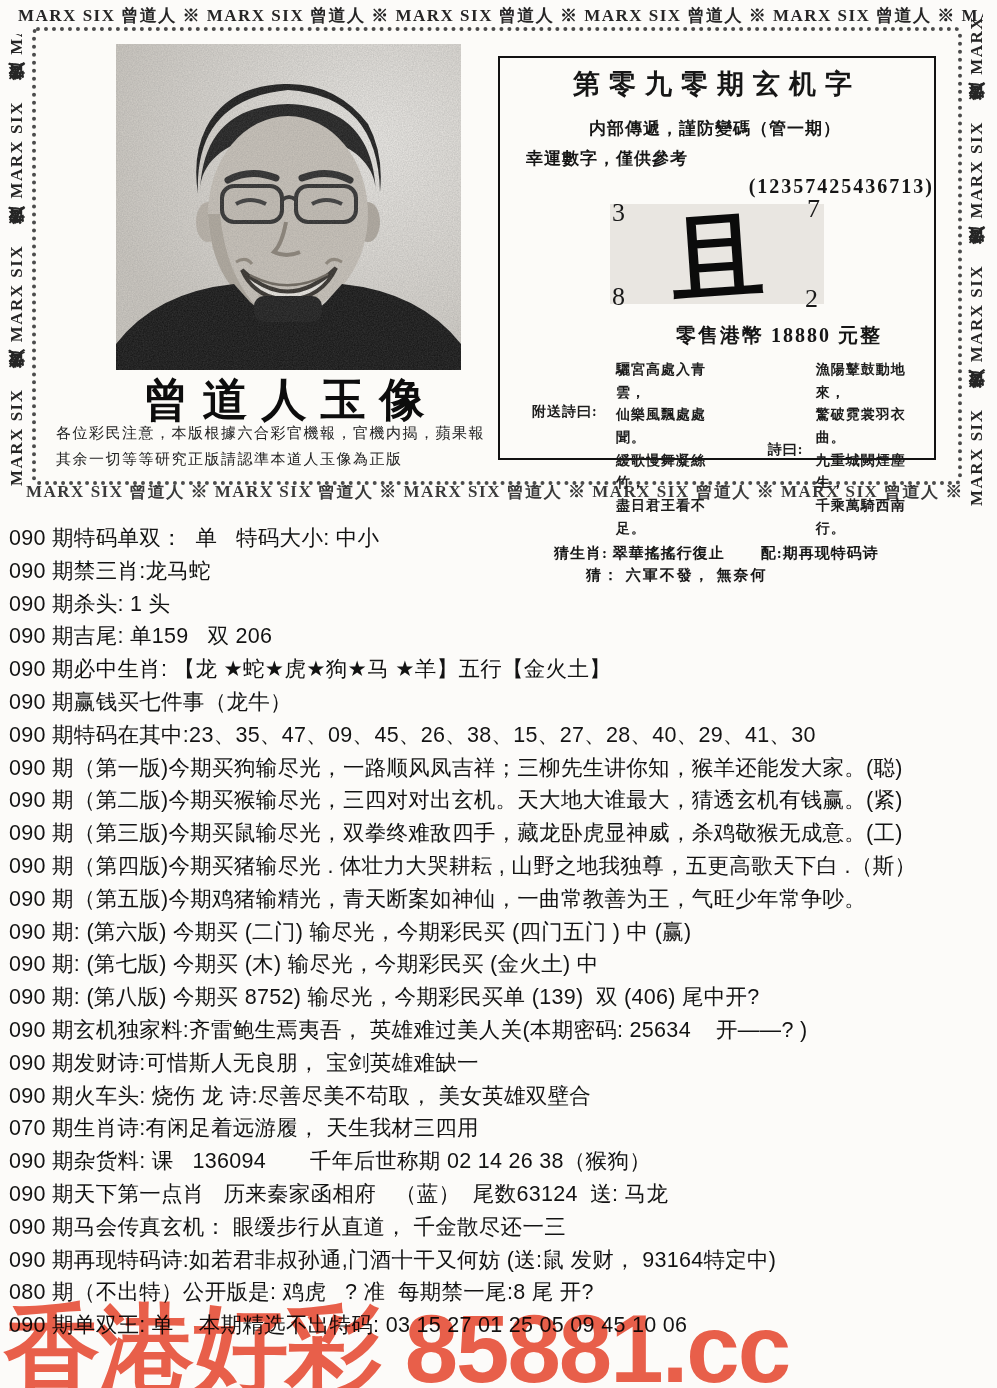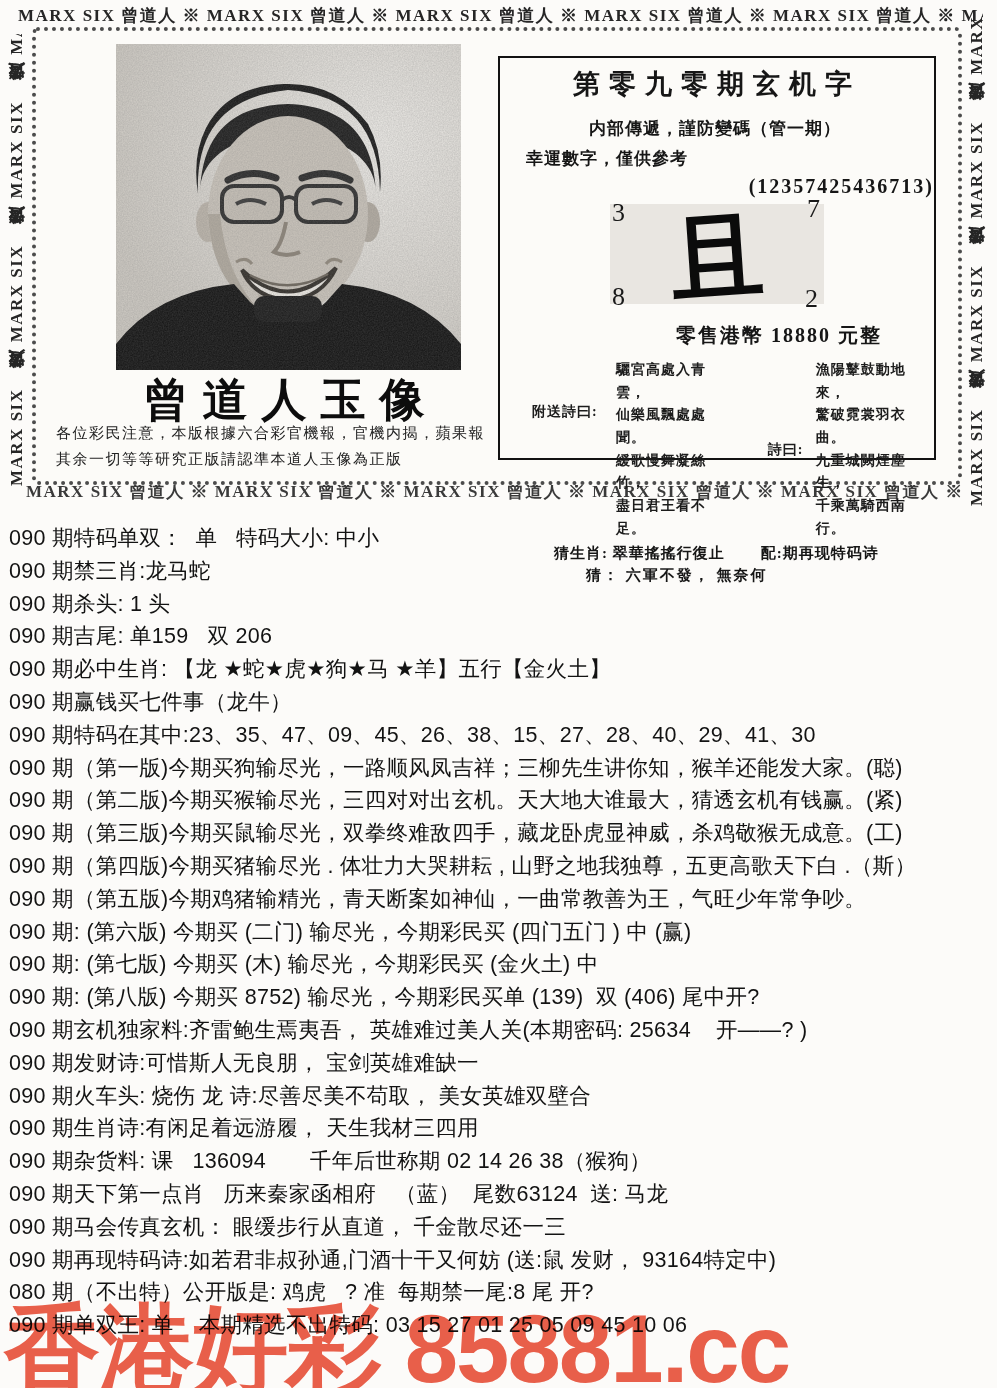--- a/index.html
+++ b/index.html
@@ -198,21 +198,21 @@
       <div class="tip-line">090 期（第二版)今期买猴输尽光，三四对对出玄机。天大地大谁最大，猜透玄机有钱赢。(紧)</div>
       <div class="tip-line">090 期（第三版)今期买鼠输尽光，双拳终难敌四手，藏龙卧虎显神威，杀鸡敬猴无成意。(工)</div>
       <div class="tip-line">090 期（第四版)今期买猪输尽光 . 体壮力大哭耕耘 , 山野之地我独尊，五更高歌天下白 .（斯）</div>
       <div class="tip-line">090 期（第五版)今期鸡猪输精光，青天断案如神仙，一曲常教善为王，气旺少年常争吵。</div>
       <div class="tip-line">090 期: (第六版) 今期买 (二门) 输尽光，今期彩民买 (四门五门 ) 中 (赢)</div>
       <div class="tip-line">090 期: (第七版) 今期买 (木) 输尽光，今期彩民买 (金火土) 中</div>
       <div class="tip-line">090 期: (第八版) 今期买 8752) 输尽光，今期彩民买单 (139)  双 (406) 尾中开?</div>
       <div class="tip-line">090 期玄机独家料:齐雷鲍生焉夷吾， 英雄难过美人关(本期密码: 25634    开——? )</div>
       <div class="tip-line">090 期发财诗:可惜斯人无良朋， 宝剑英雄难缺一</div>
       <div class="tip-line">090 期火车头: 烧伤 龙 诗:尽善尽美不苟取， 美女英雄双壁合</div>
-      <div class="tip-line">090 期生肖诗:有闲足着远游履， 天生我材三四用</div>
+      <div class="tip-line">070 期生肖诗:有闲足着远游履， 天生我材三四用</div>
       <div class="tip-line">090 期杂货料: 课   136094       千年后世称期 02 14 26 38（猴狗）</div>
       <div class="tip-line">090 期天下第一点肖   历来秦家函相府   （蓝）  尾数63124  送: 马龙</div>
       <div class="tip-line">090 期马会传真玄机： 眼缓步行从直道， 千金散尽还一三</div>
       <div class="tip-line">090 期再现特码诗:如若君非叔孙通,门酒十干又何妨 (送:鼠 发财， 93164特定中)</div>
       <div class="tip-line">080 期（不出特）公开版是: 鸡虎   ? 准  每期禁一尾:8 尾 开?</div>
       <div class="tip-line">090 期单双王: 单    本期精选不出特码: 03 15 27 01 25 05 09 45 10 06</div>
     </div>
 
   <div class="watermark" style="color: rgb(232, 70, 46);">香港好彩 85881.cc</div>
 

